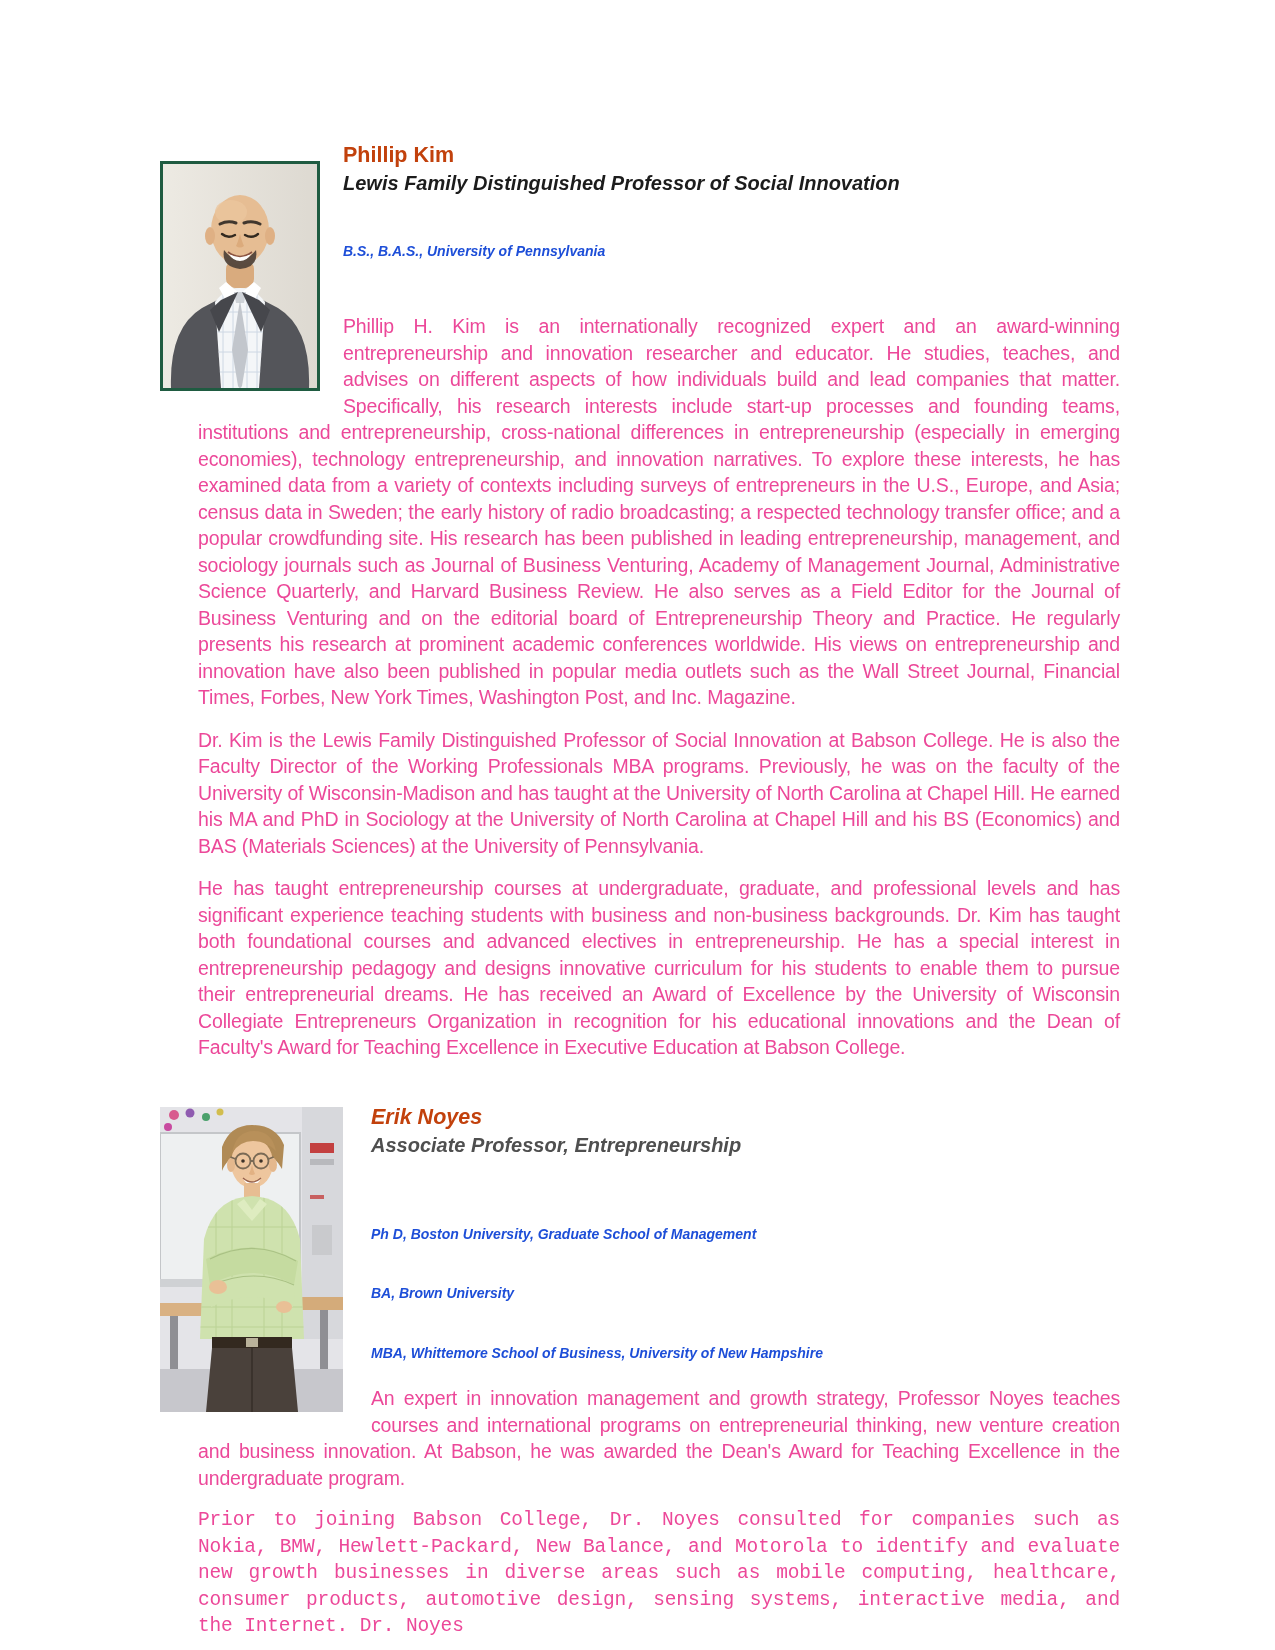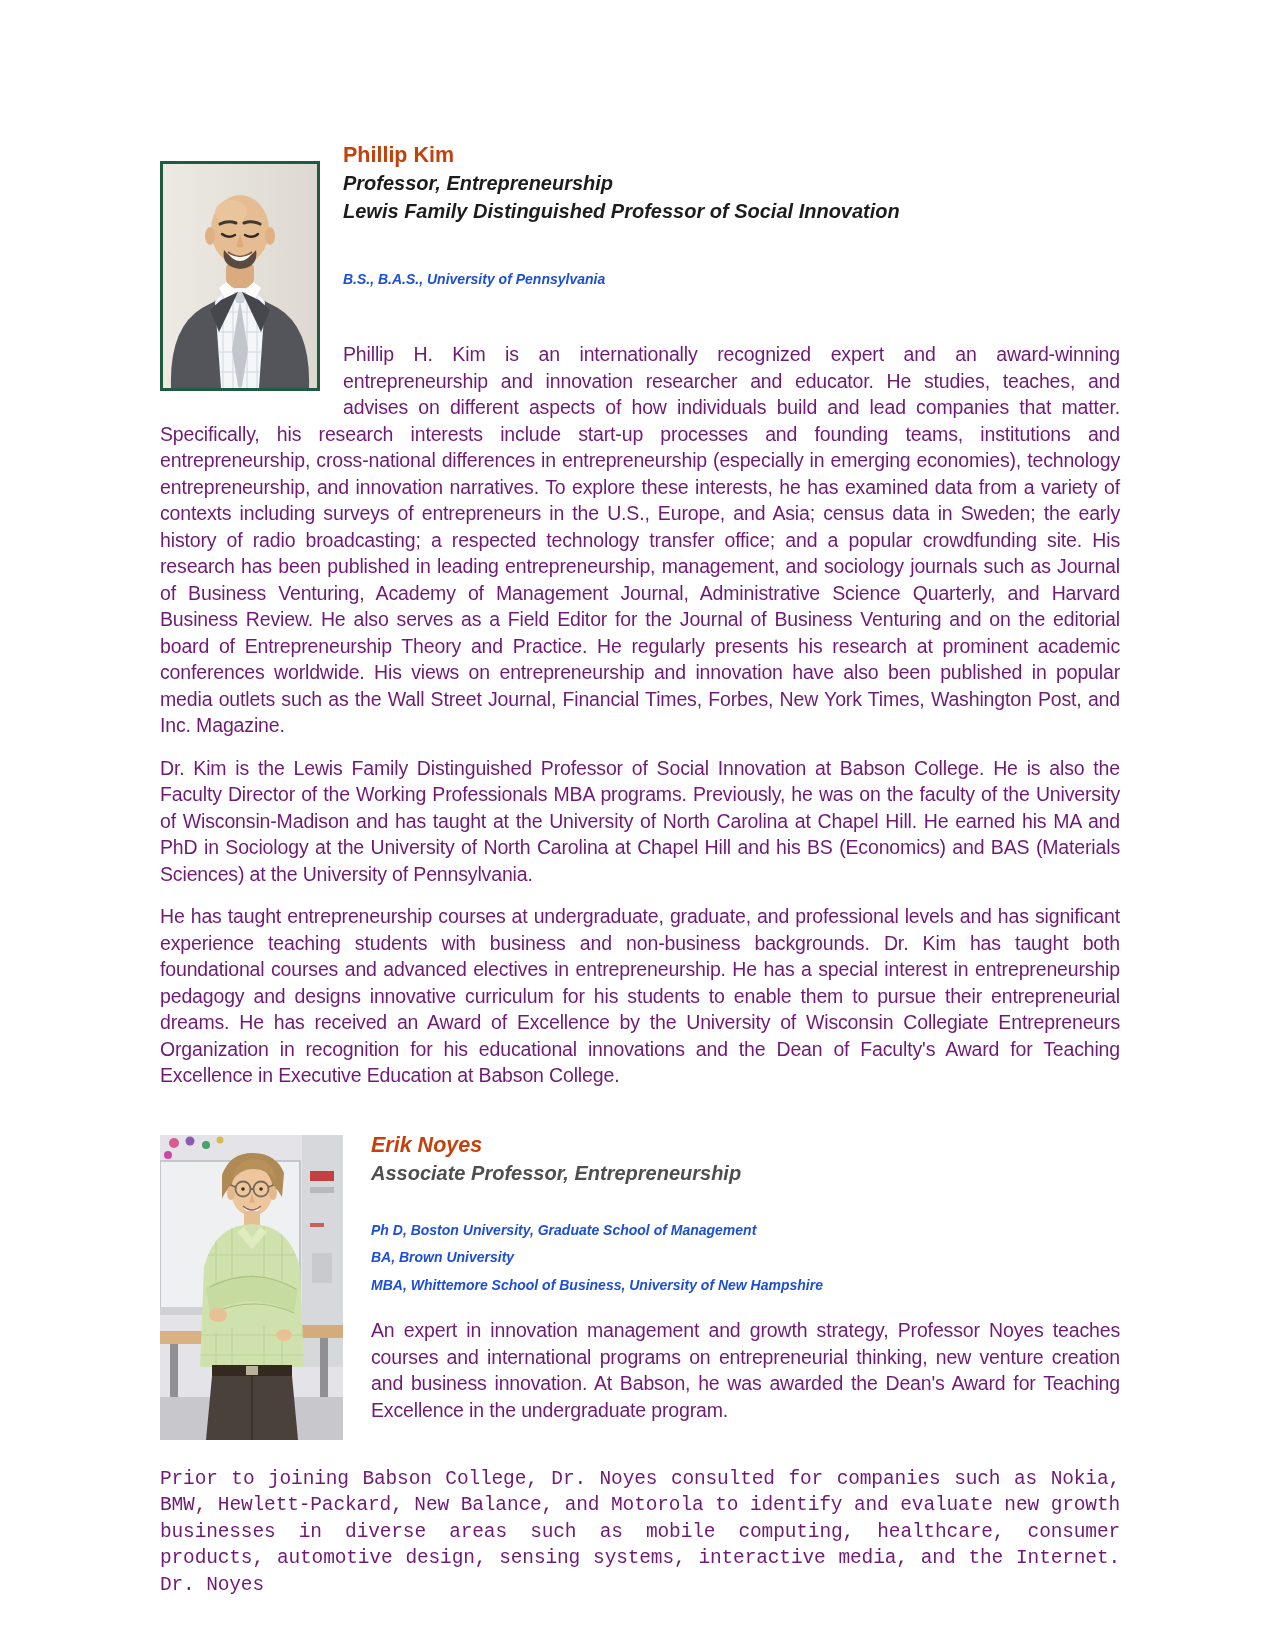--- a/index.html
+++ b/index.html
@@ -39,26 +39,27 @@
     font-size:20px; line-height:28px; font-weight:700; font-style:italic;
     color:#1c1c1c;
   }
   .p-title.gray { color:#4f4f4f;padding-left:20px; }
   .spacer-40 { height:40px; }
   .spacer-30 { height:30px; }
   .p-degree {
     font-size:14px; line-height:28px; font-weight:700; font-style:italic;
     color:#1d4ed8;
   }
-  .p-degree.tight { line-height:27.5px; }
+  .p-degree.tight { line-height:27.5px;margin-top:32px; }
   
   .bio {
     font-size:19.5px; line-height:26.5px; letter-spacing:-0.15px;
-    color:#701a75; text-align:justify;
+    color:#ec4899; text-align:justify;
     margin-top:16px;
+    margin-left:38px;
   }
   .bio.first-kim  { margin-top:48px; }
   .bio.first-noyes{ margin-top:18px; }
   .bio.clear-par  { clear:left; margin-top:0; padding-top:16px;font-family:Liberation Mono, monospace; }
   .section-noyes  { margin-top:42px; }
 </style>
 </head>
 <body>
 
 <div class="page">
@@ -113,21 +114,20 @@
         <path d="M71 128 h12 l-2 11 h-8Z" fill="#cfd3d8"></path>
         <path d="M77 136 l-8 50 6 36 q2 4 4 0 l6 -36 -8 -50Z" fill="#c2c6cc"></path>
 
         <path d="M58 136 l17 -8 -19 40 -9 -22Z" fill="#46474c"></path>
         <path d="M96 136 l-17 -8 19 40 9 -22Z" fill="#46474c"></path>
       </svg>
     </div>
 
     <div class="profile-head">
       <div class="p-name">Phillip Kim</div>
-      <div class="p-title">Professor, Entrepreneurship</div>
       <div class="p-title">Lewis Family Distinguished Professor of Social Innovation</div>
       <div class="spacer-40"></div>
       <div class="p-degree">B.S., B.A.S., University of Pennsylvania</div>
     </div>
 
     <p class="bio first-kim">Phillip H. Kim is an internationally recognized expert and an award-winning entrepreneurship and innovation researcher and educator. He studies, teaches, and advises on different aspects of how individuals build and lead companies that matter. Specifically, his research interests include start-up processes and founding teams, institutions and entrepreneurship, cross-national differences in entrepreneurship (especially in emerging economies), technology entrepreneurship, and innovation narratives. To explore these interests, he has examined data from a variety of contexts including surveys of entrepreneurs in the U.S., Europe, and Asia; census data in Sweden; the early history of radio broadcasting; a respected technology transfer office; and a popular crowdfunding site. His research has been published in leading entrepreneurship, management, and sociology journals such as Journal of Business Venturing, Academy of Management Journal, Administrative Science Quarterly, and Harvard Business Review. He also serves as a Field Editor for the Journal of Business Venturing and on the editorial board of Entrepreneurship Theory and Practice. He regularly presents his research at prominent academic conferences worldwide. His views on entrepreneurship and innovation have also been published in popular media outlets such as the Wall Street Journal, Financial Times, Forbes, New York Times, Washington Post, and Inc. Magazine.</p>
     <p class="bio">Dr. Kim is the Lewis Family Distinguished Professor of Social Innovation at Babson College. He is also the Faculty Director of the Working Professionals MBA programs. Previously, he was on the faculty of the University of Wisconsin-Madison and has taught at the University of North Carolina at Chapel Hill. He earned his MA and PhD in Sociology at the University of North Carolina at Chapel Hill and his BS (Economics) and BAS (Materials Sciences) at the University of Pennsylvania.</p>
     <p class="bio">He has taught entrepreneurship courses at undergraduate, graduate, and professional levels and has significant experience teaching students with business and non-business backgrounds. Dr. Kim has taught both foundational courses and advanced electives in entrepreneurship. He has a special interest in entrepreneurship pedagogy and designs innovative curriculum for his students to enable them to pursue their entrepreneurial dreams. He has received an Award of Excellence by the University of Wisconsin Collegiate Entrepreneurs Organization in recognition for his educational innovations and the Dean of Faculty's Award for Teaching Excellence in Executive Education at Babson College.</p>
   </section>
 

